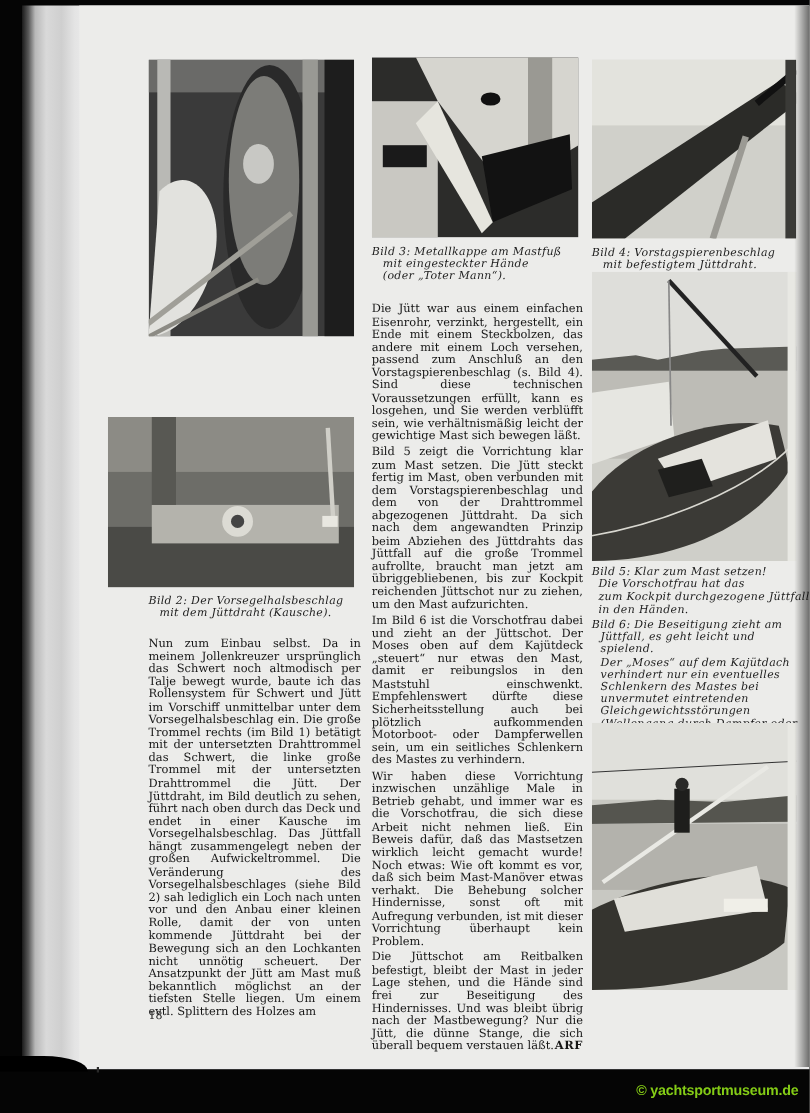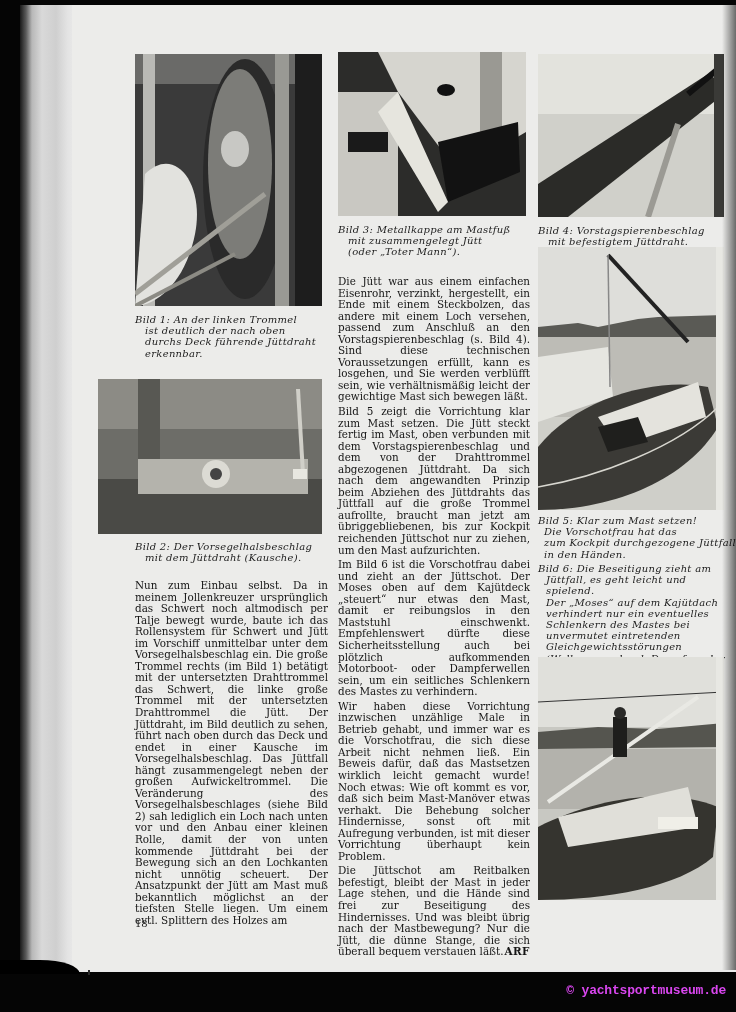--- a/index.html
+++ b/index.html
@@ -26,22 +26,22 @@
   }
   .caption .hang { padding-left: 10px; display: block; }
   .body-text {
     position: absolute; font-size: 10.4px; line-height: 11.55px; color: #151515;
     text-align: justify; hyphens: manual;
   }
   .body-text p { margin: 0 0 3px 0; }
   .signature { float: right; font-weight: bold; letter-spacing: 0.5px; }
   .page-number { position: absolute; font-size: 10px; color: #222; }
   .watermark {
-    position: absolute; right: 10px; bottom: 14px; font-family: Liberation Mono, monospace;
-    font-size: 13px; color: #d946ef; font-weight: bold; letter-spacing: -0.2px;
+    position: absolute; right: 10px; bottom: 14px; font-family: Liberation Sans, sans-serif;
+    font-size: 13px; color: #84cc16; font-weight: bold; letter-spacing: -0.2px;
   }
   .bottom-curl {
     position: absolute; left: 0; top: 960px; width: 80px; height: 14px;
     background: #000; border-top-right-radius: 40px 14px;
   }
 </style>
 </head>
 <body>
 
 <div class="scan-frame"></div>
@@ -58,26 +58,20 @@
       <rect x="8" y="0" width="12" height="252" fill="#b9b9b5"></rect>
       <ellipse cx="110" cy="125" rx="42" ry="120" fill="#2a2a2a"></ellipse>
       <ellipse cx="105" cy="110" rx="32" ry="95" fill="#7c7c78"></ellipse>
       <ellipse cx="100" cy="95" rx="14" ry="18" fill="#c8c8c4"></ellipse>
       <rect x="140" y="0" width="14" height="252" fill="#999994"></rect>
       <rect x="160" y="0" width="27" height="252" fill="#1d1d1d"></rect>
       <path d="M10 120 C 40 90, 70 130, 60 180 C 50 230, 20 252, 0 252 Z" fill="#e2e2de"></path>
       <path d="M0 240 L 130 140" stroke="#a09f98" stroke-width="5"></path>
       <path d="M0 252 L 100 200" stroke="#8c8b84" stroke-width="4"></path>
     </svg>
-  </div>
-  <div class="caption" style="left:63px; top:309px; width:190px;">
-    <span>Bild 1: An der linken Trommel</span>
-    <span class="hang">ist deutlich der nach oben</span>
-    <span class="hang">durchs Deck führende Jüttdraht</span>
-    <span class="hang">erkennbar.</span>
   </div>
 
   <div class="photo" style="left:26px; top:374px; width:224px; height:155px;">
     <svg viewBox="0 0 224 155" preserveAspectRatio="none">
       <rect width="224" height="155" fill="#6d6d68"></rect>
       <rect x="0" y="0" width="224" height="50" fill="#8c8b85"></rect>
       <rect x="0" y="100" width="224" height="55" fill="#4a4a46"></rect>
       <rect x="40" y="80" width="170" height="35" fill="#b4b3ac"></rect>
       <circle cx="118" cy="95" r="14" fill="#dcdbd4"></circle>
       <circle cx="118" cy="95" r="6" fill="#444"></circle>
@@ -102,21 +96,21 @@
       <rect x="10" y="80" width="40" height="20" fill="#1a1a1a"></rect>
       <polygon points="40,0 188,0 188,80 120,120 60,40" fill="#d6d5cf"></polygon>
       <ellipse cx="108" cy="38" rx="9" ry="6" fill="#111"></ellipse>
       <rect x="142" y="0" width="22" height="80" fill="#9a9993"></rect>
       <polygon points="100,90 180,70 182,120 110,150" fill="#121212"></polygon>
       <polygon points="60,40 110,150 100,160 40,60" fill="#e6e5de"></polygon>
     </svg>
   </div>
   <div class="caption" style="left:266px; top:219px; width:190px;">
     <span>Bild 3: Metallkappe am Mastfuß</span>
-    <span class="hang">mit zusammengelegt Jütt</span>
+    <span class="hang">mit eingesteckter Hände</span>
     <span class="hang">(oder „Toter Mann“).</span>
   </div>
 
   <div class="body-text" style="left:266px; top:271px; width:192px;">
     <p>Die Jütt war aus einem einfachen Eisenrohr, verzinkt, hergestellt, ein Ende mit einem Steckbolzen, das andere mit einem Loch versehen, passend zum Anschluß an den Vorstagspierenbeschlag (s. Bild 4). Sind diese technischen Voraussetzungen erfüllt, kann es losgehen, und Sie werden verblüfft sein, wie verhältnismäßig leicht der gewichtige Mast sich bewegen läßt.</p>
     <p>Bild 5 zeigt die Vorrichtung klar zum Mast setzen. Die Jütt steckt fertig im Mast, oben verbunden mit dem Vorstagspierenbeschlag und dem von der Drahttrommel abgezogenen Jüttdraht. Da sich nach dem angewandten Prinzip beim Abziehen des Jüttdrahts das Jüttfall auf die große Trommel aufrollte, braucht man jetzt am übriggebliebenen, bis zur Kockpit reichenden Jüttschot nur zu ziehen, um den Mast aufzurichten.</p>
     <p>Im Bild 6 ist die Vorschotfrau dabei und zieht an der Jüttschot. Der Moses oben auf dem Kajütdeck „steuert“ nur etwas den Mast, damit er reibungslos in den Maststuhl einschwenkt. Empfehlenswert dürfte diese Sicherheitsstellung auch bei plötzlich aufkommenden Motorboot- oder Dampferwellen sein, um ein seitliches Schlenkern des Mastes zu verhindern.</p>
     <p>Wir haben diese Vorrichtung inzwischen unzählige Male in Betrieb gehabt, und immer war es die Vorschotfrau, die sich diese Arbeit nicht nehmen ließ. Ein Beweis dafür, daß das Mastsetzen wirklich leicht gemacht wurde! Noch etwas: Wie oft kommt es vor, daß sich beim Mast-Manöver etwas verhakt. Die Behebung solcher Hindernisse, sonst oft mit Aufregung verbunden, ist mit dieser Vorrichtung überhaupt kein Problem.</p>
     <p><span>Die Jüttschot am Reitbalken befestigt, bleibt der Mast in jeder Lage stehen, und die Hände sind frei zur Beseitigung des Hindernisses. Und was bleibt übrig nach der Mastbewegung? Nur die Jütt, die dünne Stange, die sich überall bequem verstauen läßt.</span> <span class="signature">ARF</span></p>
   </div>

